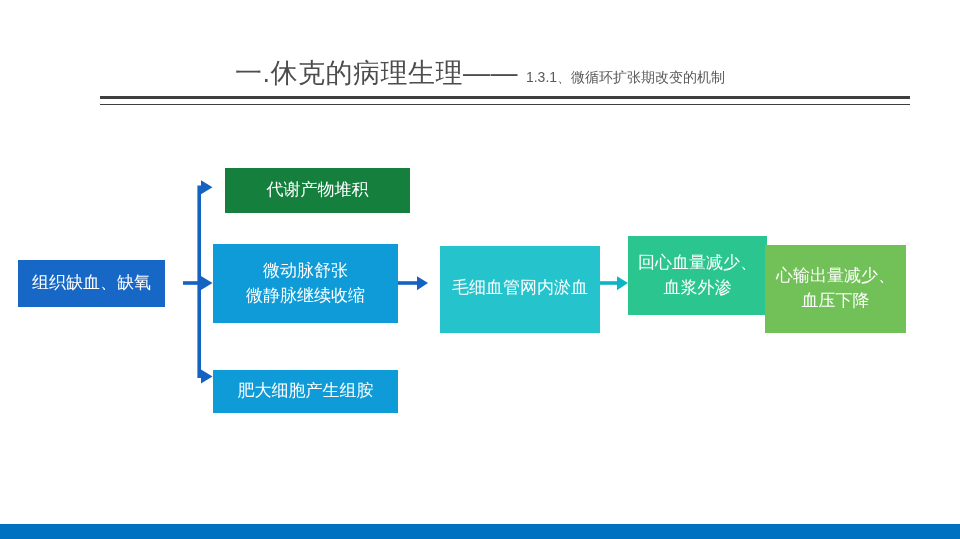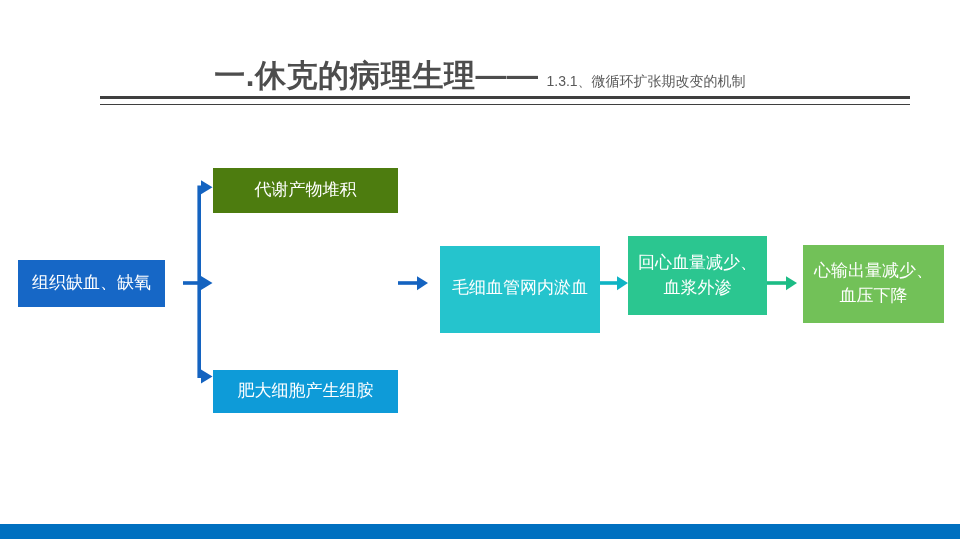--- a/index.html
+++ b/index.html
@@ -8,41 +8,41 @@
     font-family:"Liberation Sans","DejaVu Sans",sans-serif;
     position:relative;
   }
   .slide{position:absolute;inset:0;background:#ffffff;}
 
   
   .header{
     position:absolute;left:0;top:55px;width:960px;height:40px;
     display:flex;align-items:baseline;justify-content:center;gap:8px;
   }
-  .title-main{font-size:31px;font-weight:bold;color:#4d4d4d;letter-spacing:0.5px;white-space:nowrap;}
+  .title-main{font-size:27px;font-weight:normal;color:#4d4d4d;letter-spacing:0.5px;white-space:nowrap;}
   .title-sub{font-size:14px;font-weight:normal;color:#595959;white-space:nowrap;}
   .rule{position:absolute;left:100px;width:810px;}
   .rule-thick{top:96px;height:2.5px;}
   .rule-thin{top:103.5px;height:1.5px;}
 
   
   .flow{position:absolute;inset:0;}
   .connectors{position:absolute;left:0;top:0;width:960px;height:539px;}
   .node{
     position:absolute;display:flex;align-items:center;justify-content:center;
     color:#ffffff;text-align:center;font-size:17px;line-height:1.45;
     white-space:pre-line;
   }
   .node-cause   {left:18px;  top:260px; width:147px; height:47px;}
   .node-top     {left:213px; top:168px; width:185px; height:45px;}
   .node-middle  {left:213px; top:244px; width:185px; height:79px;}
   .node-bottom  {left:213px; top:370px; width:185px; height:43px;}
   .node-capillary{left:440px;top:246px; width:160px; height:87px;font-family:Liberation Mono, monospace;}
   .node-venous  {left:628px; top:236px; width:139px; height:79px;}
-  .node-cardiac {left:803px; top:245px; width:141px; height:78px;}
+  .node-cardiac {left:765px; top:245px; width:141px; height:88px;}
 
   
   .footer-bar{position:absolute;left:0;top:524px;width:960px;height:15px;}
 </style>
 </head>
 <body>
 
 <div class="slide">
 
   <div class="header">
@@ -77,24 +77,28 @@
       <g>
         <rect x="767" y="281.2" width="19" height="3.6" fill="#1CBC85"></rect>
         <polygon points="786,276.2 786,290.2 797,283" fill="#1CBC85"></polygon>
       </g>
     </svg>
 
     <div class="node node-cause" style="background-color: rgb(22, 103, 198);">
       <span>组织缺血、缺氧</span>
     </div>
 
-    <div class="node node-top" style="background-color: #4d7c0f;">
+    <div class="node node-top" style="background-color: #15803d; margin-left: 12px;">
       <span>代谢产物堆积</span>
     </div>
 
+    <div class="node node-middle" style="background-color: rgb(14, 155, 216);">
+      <span>微动脉舒张
+微静脉继续收缩</span>
+    </div>
 
     <div class="node node-bottom" style="background-color: rgb(14, 155, 216);">
       <span>肥大细胞产生组胺</span>
     </div>
 
     <div class="node node-capillary" style="background-color: rgb(37, 196, 205);">
       <span>毛细血管网内淤血</span>
     </div>
 
     <div class="node node-venous" style="background-color: rgb(43, 198, 144);">

